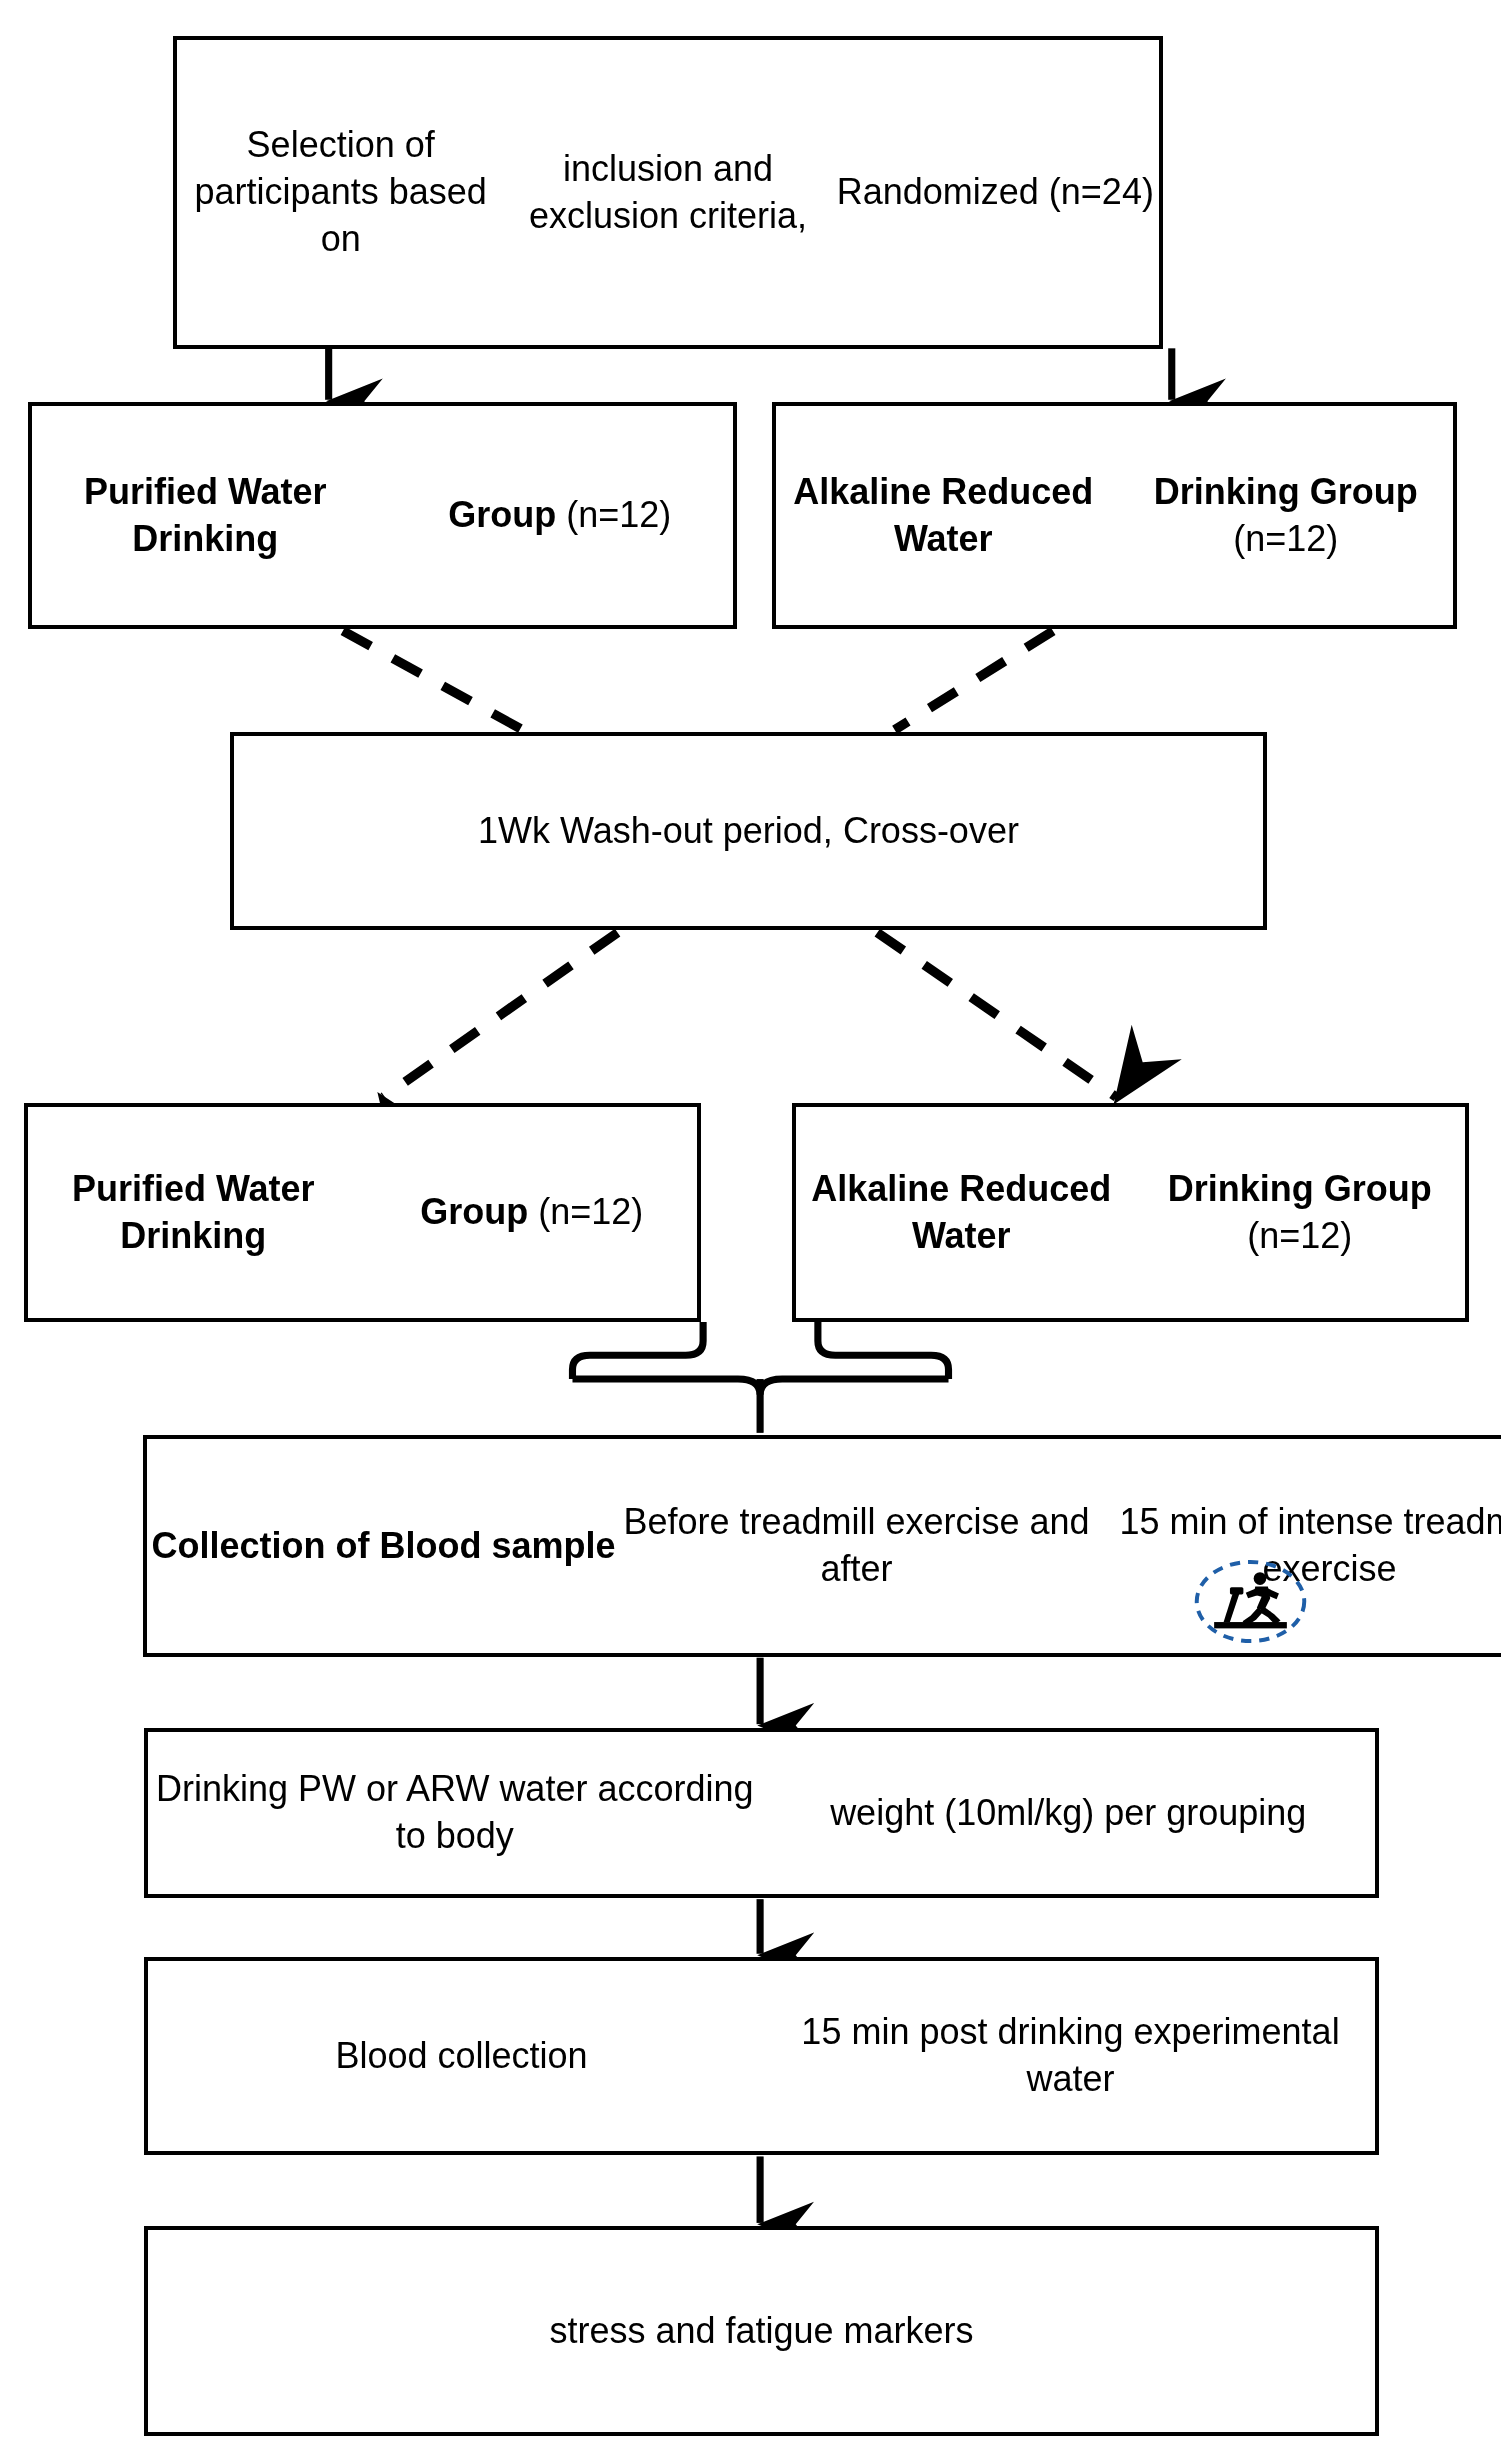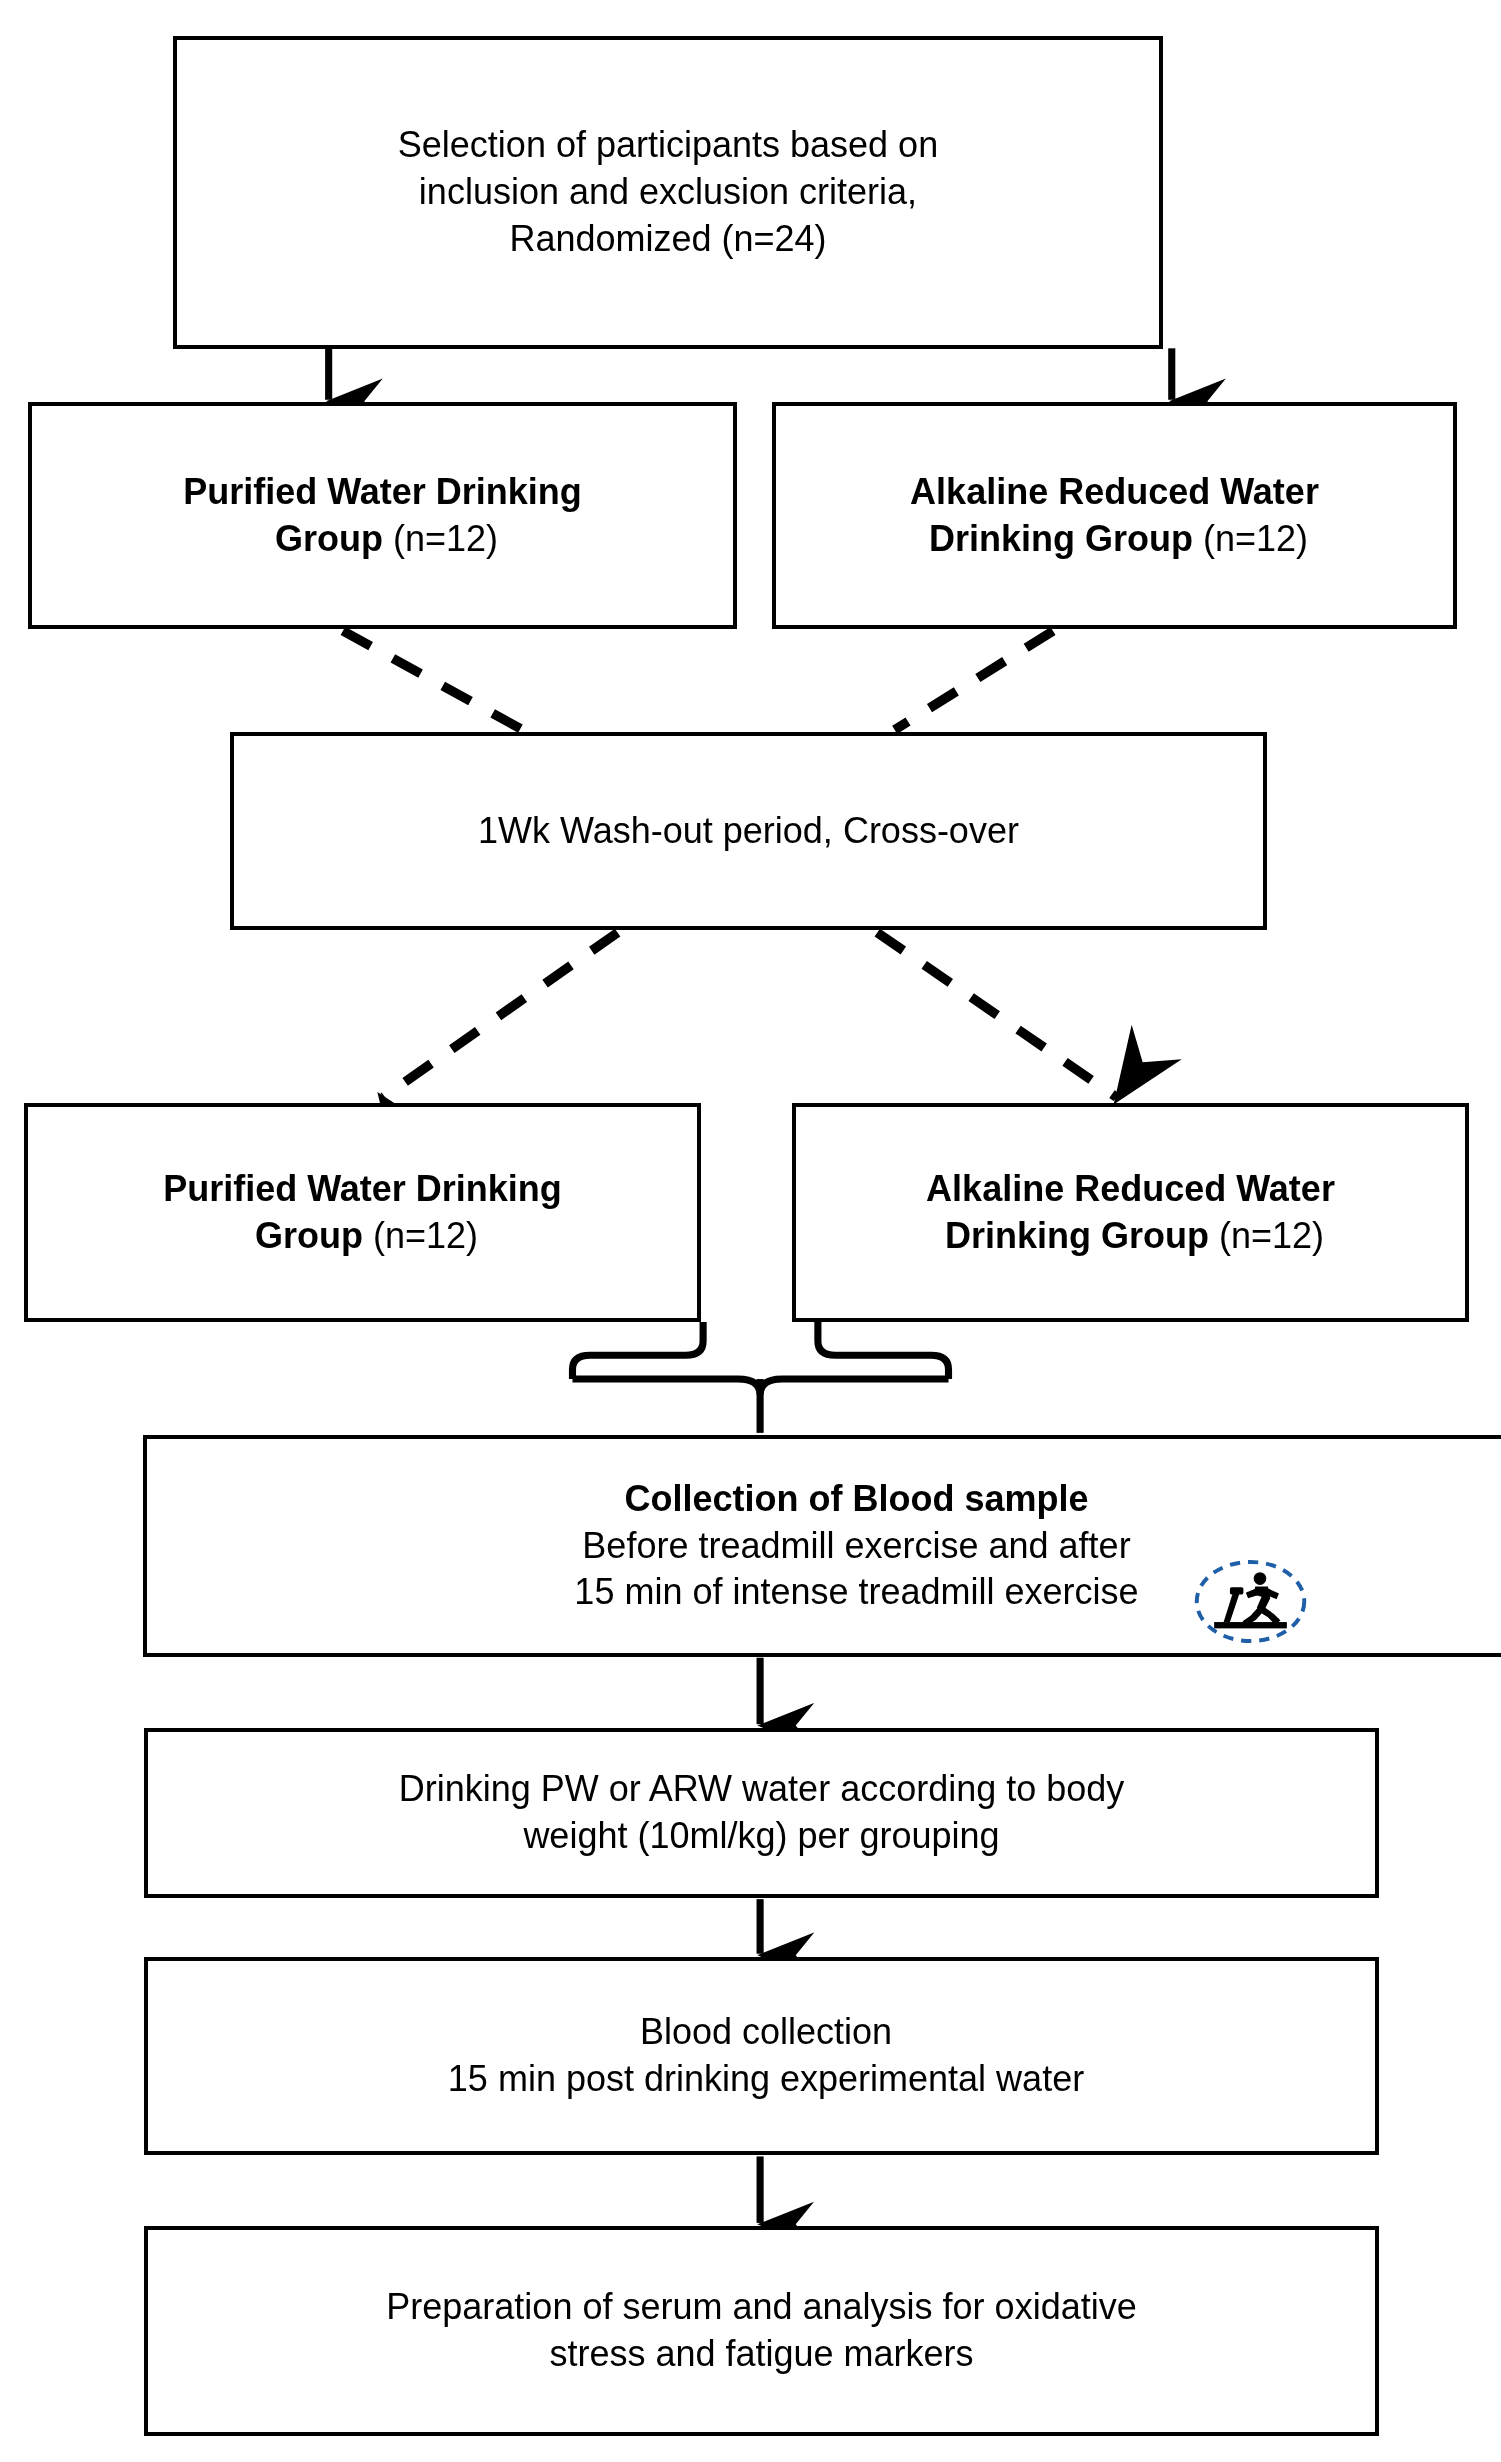--- a/index.html
+++ b/index.html
@@ -22,21 +22,21 @@
     width: 1502px;
     height: 2462px;
     pointer-events: none;
   }
   .node {
     position: absolute;
     box-sizing: border-box;
     border: 4px solid #000000;
     background: #ffffff;
     display: flex;
-    flex-direction: column;
+    flex-direction: row;
     align-items: center;
     justify-content: center;
     text-align: center;
     color: #000000;
     line-height: 1.30;
     z-index: 2;
   }
   .node .line { display: block; width: 100%; }
   .reg  { font-weight: 400; font-size: 36px; }
   .bold { font-weight: 700; font-size: 36px; }
@@ -175,18 +175,17 @@
     <span class="line reg">Drinking  PW or ARW water according to body</span>
     <span class="line reg">weight (10ml/kg) per grouping</span>
   </div>
 
   <div class="node" id="box-blood-collection">
     <span class="line reg">Blood collection</span>
     <span class="line reg">15 min post drinking experimental water</span>
   </div>
 
   <div class="node" id="box-preparation">
-    <span class="line reg">Preparation of serum and  analysis for oxidative</span>
     <span class="line reg">stress and fatigue markers</span>
   </div>
 
 </div>
 
 
 </body></html>

